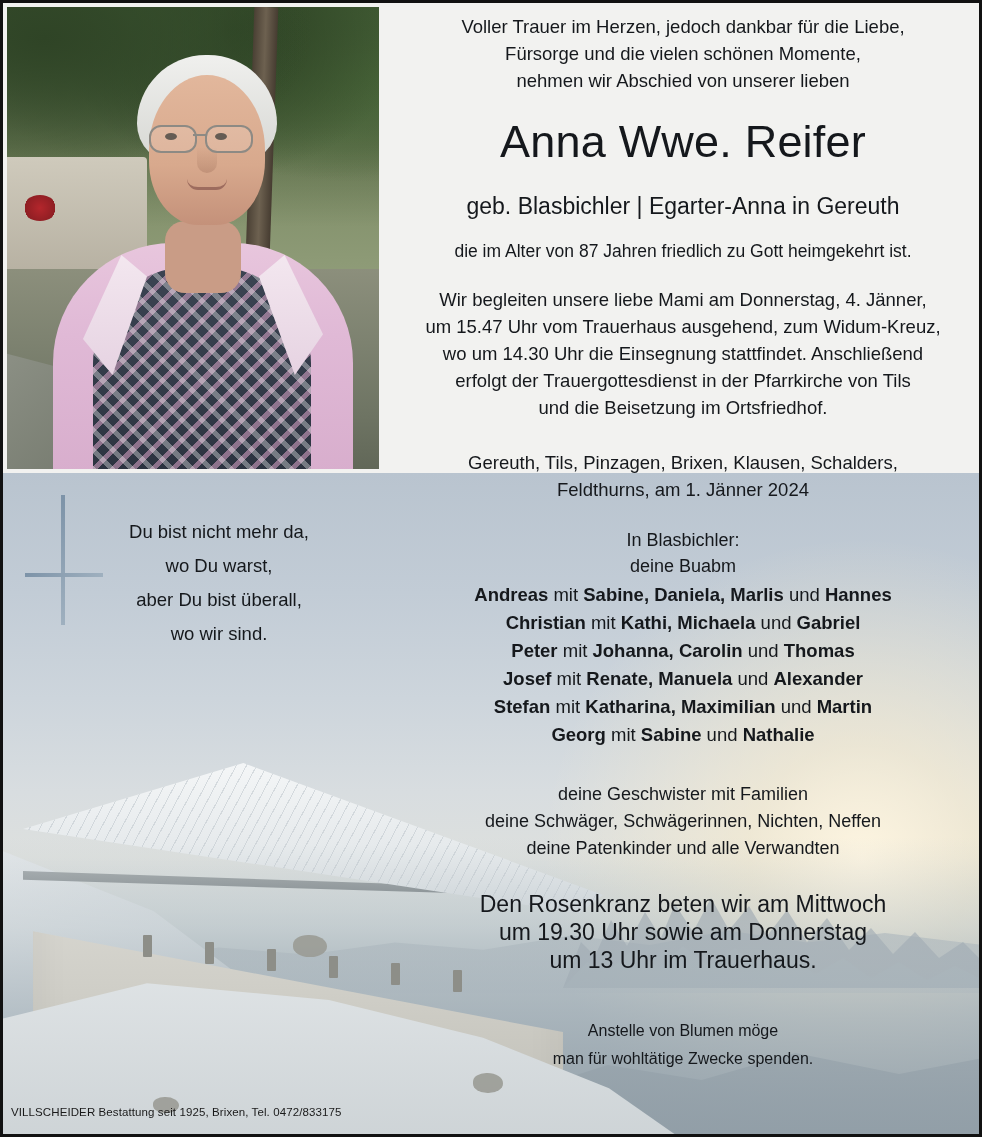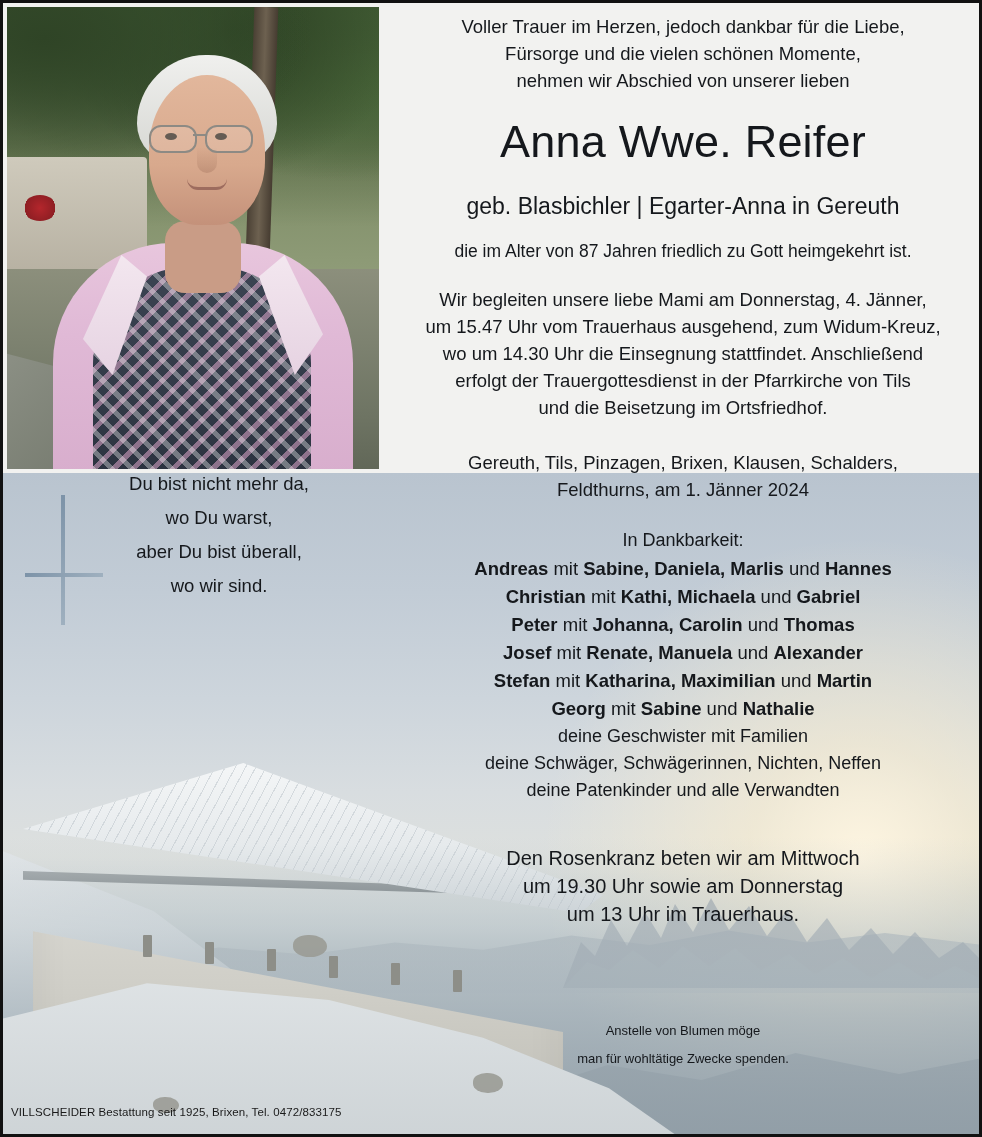--- a/index.html
+++ b/index.html
@@ -448,31 +448,31 @@
   .family-row {
     font-size: 18.5px;
     line-height: 28px;
   }
   .family-row b { font-weight: bold; }
   .relatives {
     font-size: 18px;
     line-height: 27px;
   }
   .rosary {
-    font-size: 20px;
+    font-size: 23px;
     line-height: 28px;
-    margin-top: 40px;
+    margin-top: 28px;
   }
   .flowers {
     position: absolute;
     left: 386px;
     top: 1014px;
     width: 588px;
     text-align: center;
-    font-size: 13px;
+    font-size: 16px;
     line-height: 28px;
     color: #15181c;
   }
 
   
   .footer {
     position: absolute;
     left: 8px;
     bottom: 16px;
     font-size: 11.5px;
@@ -545,49 +545,50 @@
         <span class="p-bridge"></span>
       </div>
       <div class="p-mouth"></div>
     </div>
   </div>
 
   <div class="cross">
     <div class="cross-v"></div>
     <div class="cross-h"></div>
   </div>
-  <div style="position:absolute; left:66px; top:464px; width:300px; text-align:center; font-size:18.5px; line-height:34px; color:#15181c; white-space:pre-line;">Du bist nicht mehr da,
+  <div style="position:absolute; left:66px; top:512px; width:300px; text-align:center; font-size:18.5px; line-height:34px; color:#15181c; white-space:pre-line;">Du bist nicht mehr da,
 wo Du warst,
 aber Du bist überall,
 wo wir sind.</div>
 
   <div class="text-col">
     <div class="intro" style="white-space:pre-line;">Voller Trauer im Herzen, jedoch dankbar für die Liebe,
 Fürsorge und die vielen schönen Momente,
 nehmen wir Abschied von unserer lieben</div>
     <div class="name">Anna Wwe. Reifer</div>
     <div class="subname">geb. Blasbichler | Egarter-Anna in Gereuth</div>
     <div class="age-line">die im Alter von 87 Jahren friedlich zu Gott heimgekehrt ist.</div>
     <div class="block" style="white-space:pre-line;">Wir begleiten unsere liebe Mami am Donnerstag, 4. Jänner,
 um 15.47 Uhr vom Trauerhaus ausgehend, zum Widum-Kreuz,
 wo um 14.30 Uhr die Einsegnung stattfindet. Anschließend
 erfolgt der Trauergottesdienst in der Pfarrkirche von Tils
 und die Beisetzung im Ortsfriedhof.</div>
     <div class="place-line" style="white-space:pre-line;">Gereuth, Tils, Pinzagen, Brixen, Klausen, Schalders,
 Feldthurns, am 1. Jänner 2024</div>
-    <div class="thanks-head">In Dankbarkeit:</div>
+    <div class="thanks-head">In Blasbichler:</div>
+    <div class="thanks-head" style="margin-top:0;">deine Buabm</div>
     <div class="family" id="family-list">
         <div class="family-row"><b>Andreas</b><span> mit </span><b>Sabine, Daniela, Marlis</b><span> und </span><b>Hannes</b></div>
         <div class="family-row"><b>Christian</b><span> mit </span><b>Kathi, Michaela</b><span> und </span><b>Gabriel</b></div>
         <div class="family-row"><b>Peter</b><span> mit </span><b>Johanna, Carolin</b><span> und </span><b>Thomas</b></div>
         <div class="family-row"><b>Josef</b><span> mit </span><b>Renate, Manuela</b><span> und </span><b>Alexander</b></div>
         <div class="family-row"><b>Stefan</b><span> mit </span><b>Katharina, Maximilian</b><span> und </span><b>Martin</b></div>
         <div class="family-row"><b>Georg</b><span> mit </span><b>Sabine</b><span> und </span><b>Nathalie</b></div>
       </div>
-    <div class="relatives" style="white-space:pre-line;">deine Geschwister mit Familien
+    <div class="relatives" style="white-space:pre-line;margin-top:32px;">deine Geschwister mit Familien
 deine Schwäger, Schwägerinnen, Nichten, Neffen
 deine Patenkinder und alle Verwandten</div>
     <div class="rosary" style="white-space:pre-line;">Den Rosenkranz beten wir am Mittwoch
 um 19.30 Uhr  sowie am Donnerstag
 um 13 Uhr im Trauerhaus.</div>
   </div>
 
   <div class="flowers" style="white-space:pre-line;">Anstelle von Blumen möge
 man für wohltätige Zwecke spenden.</div>
 

